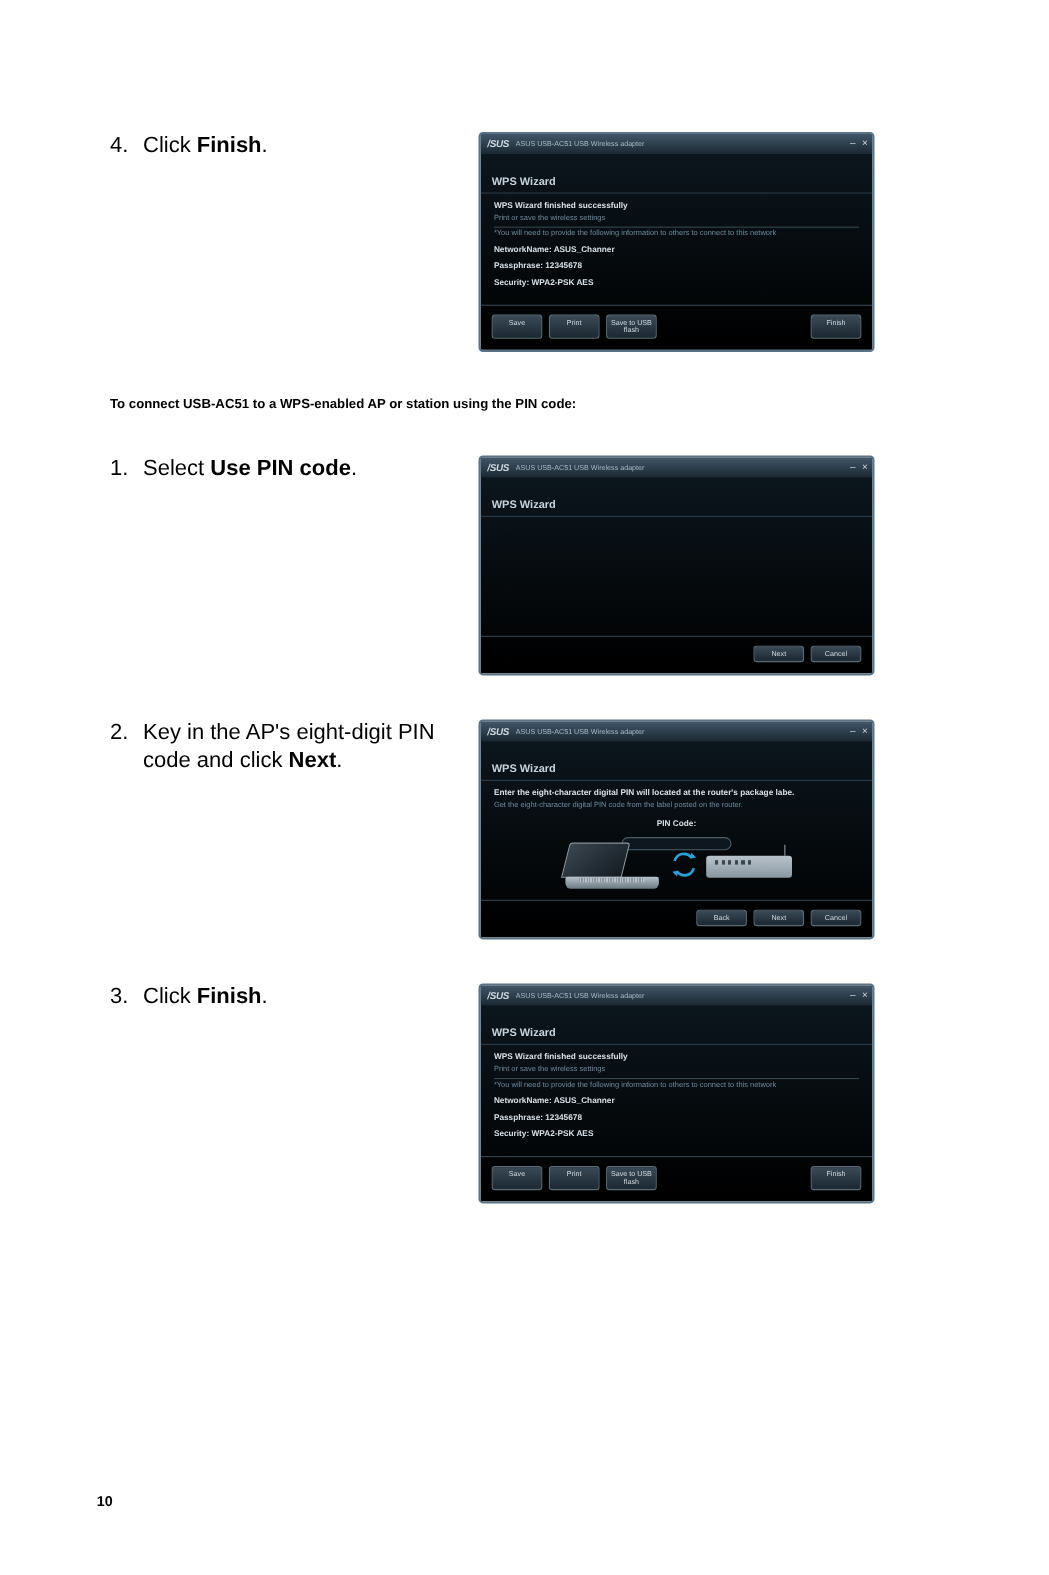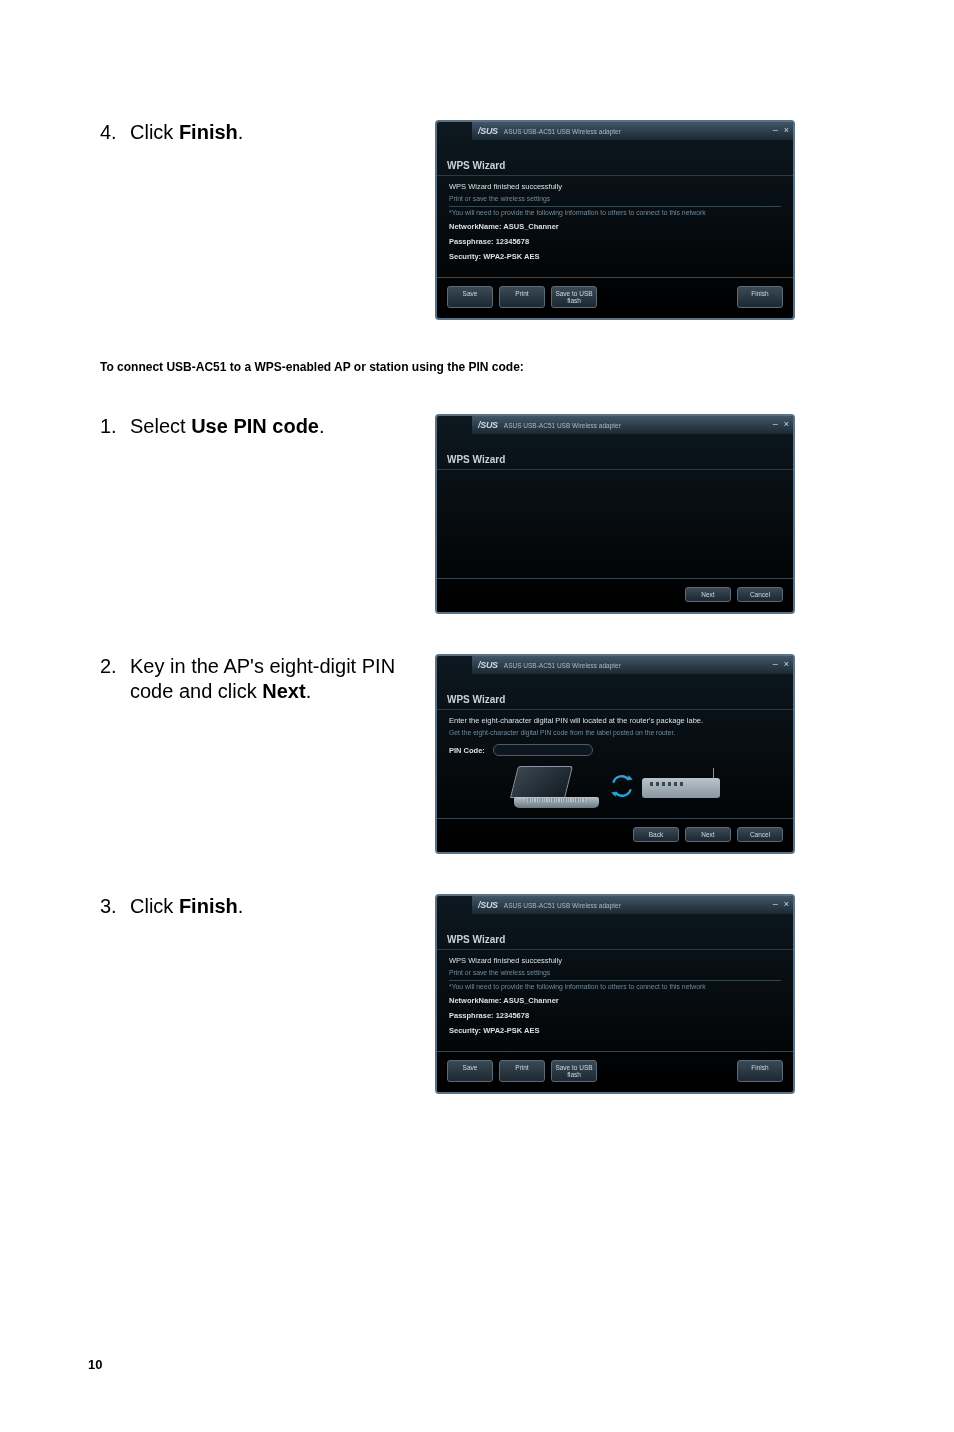--- a/index.html
+++ b/index.html
@@ -58,21 +58,20 @@
   }
   .wiz-titlebar {
     height: 18px;
     background: linear-gradient(to bottom, #415668 0%, #1a2832 100%);
     display: flex;
     align-items: center;
     padding: 0 6px;
     font-size: 6.5px;
     color: #a8b8c5;
     position: relative;
-    margin-left: 35px;
   }
   .asus-logo {
     font-weight: bold;
     font-style: italic;
     font-size: 9px;
     color: #cfd9e0;
     margin-right: 6px;
     font-family: Arial, sans-serif;
     letter-spacing: -0.3px;
   }
@@ -89,21 +88,21 @@
     padding: 20px 10px 4px;
     font-weight: bold;
     color: #c8d4dd;
     border-bottom: 1px solid #2a3a46;
     font-size: 10px;
   }
   .wiz-body-pad {
     padding: 6px 12px 2px 12px;
   }
   .wiz-h {
-    font-weight: normal;
+    font-weight: bold;
     color: #d6e0e6;
     margin-bottom: 4px;
     font-size: 7.5px;
   }
   .wiz-sub {
     color: #6f8a9c;
     margin-bottom: 4px;
     font-size: 6.8px;
   }
   .wiz-info {
@@ -157,20 +156,21 @@
     left: 1.5px; top: 1.5px;
     width: 3px; height: 3px;
     border-radius: 50%;
     background: #9ecbe8;
   }
   .pin-row {
     display: flex;
     align-items: center;
     gap: 8px;
     margin-top: 8px;
+    flex-direction: column;
   }
   .pin-input {
     width: 100px;
     height: 12px;
     border: 1px solid #4b5d69;
     border-radius: 6px;
     background: #0e171f;
   }
 
   

